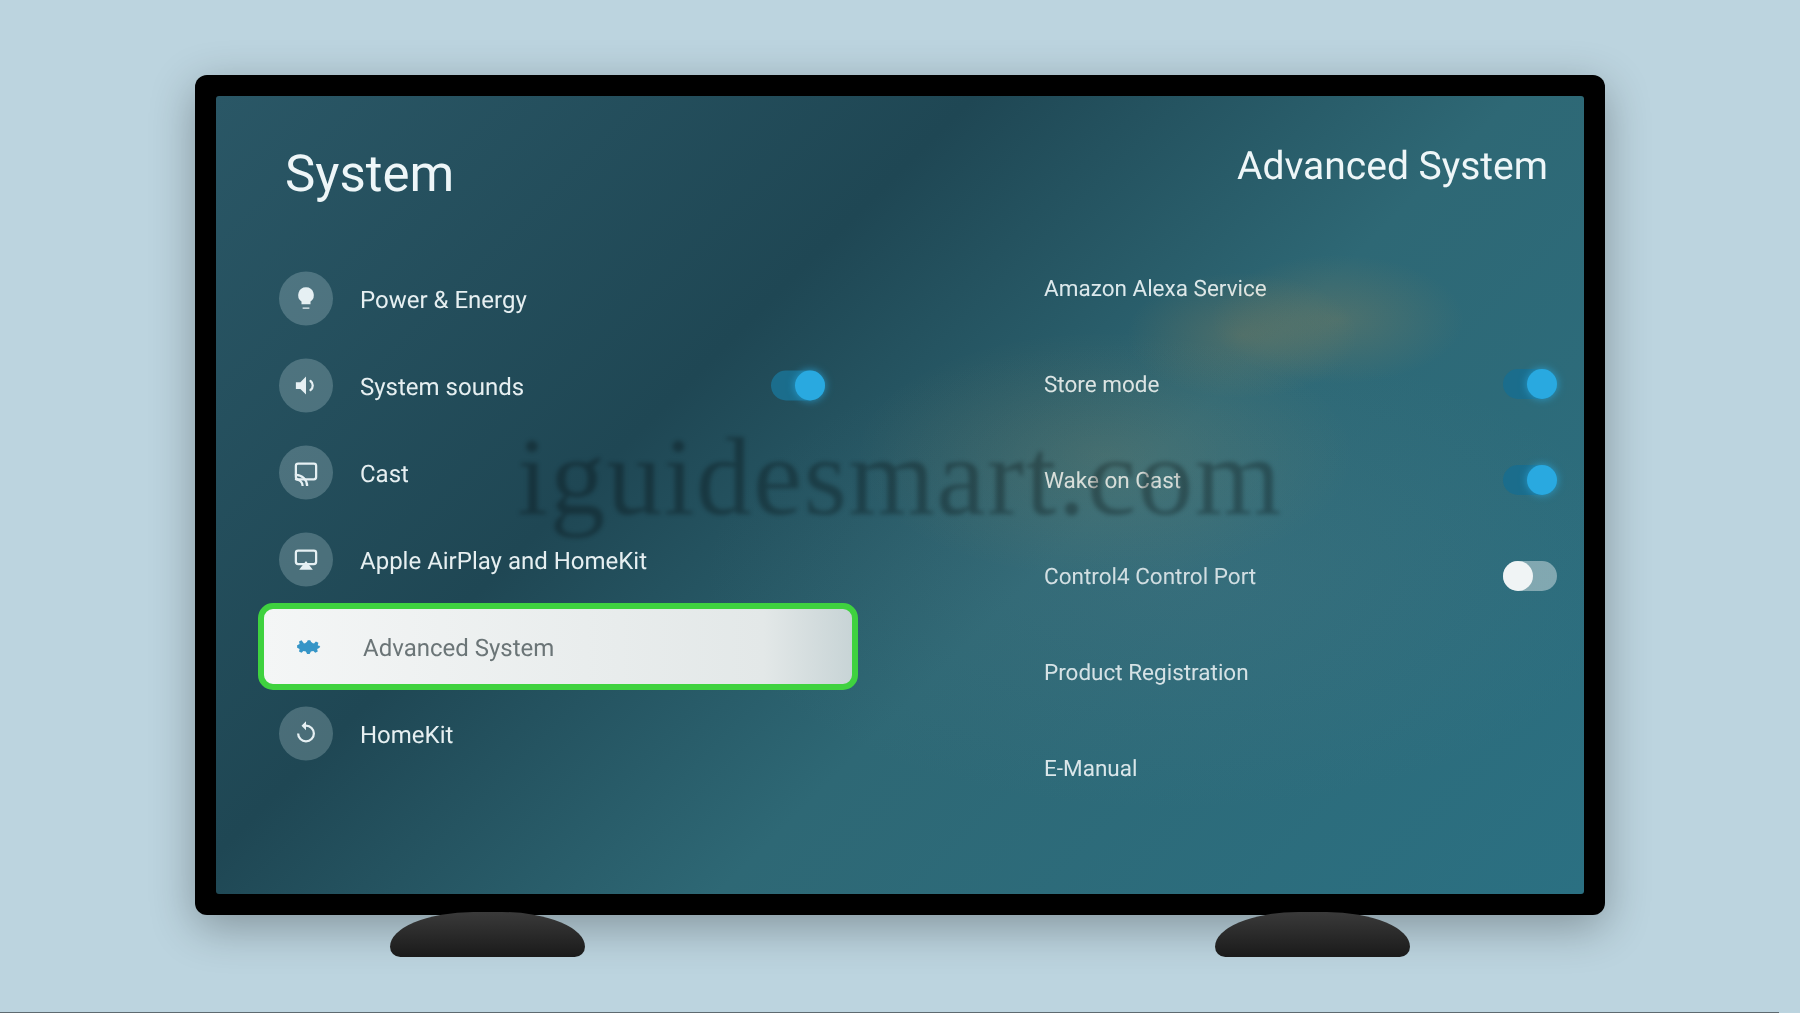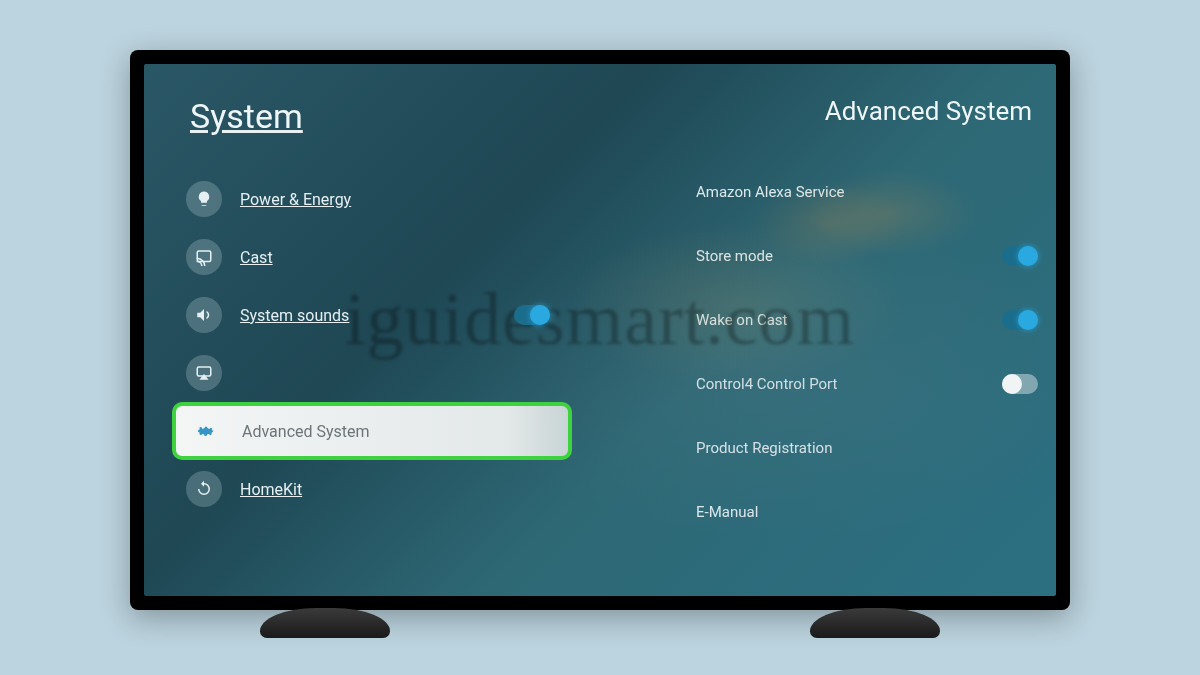--- a/index.html
+++ b/index.html
@@ -61,21 +61,20 @@
     letter-spacing: 1px;
     color: rgba(0,0,0,0.28);
     white-space: nowrap;
     font-family: Georgia, serif;
     filter: blur(1.5px);
     pointer-events:none;
   }
   .left-col {
     flex: 1;
     padding: 32px 0 0 42px;
-    text-decoration: underline;
   }
   .right-col {
     width: 360px;
     padding: 32px 24px 0 0;
   }
   .left-title {
     font-size: 34px;
     font-weight: 400;
     color: #eef6f8;
     margin-bottom: 34px;
@@ -172,46 +171,47 @@
           <div class="menu-item">
             <div class="icon-wrap">
               <svg width="18" height="18" viewBox="0 0 24 24" fill="#e6f0f3">
                 <path d="M9 21h6v-1H9v1zm3-19a7 7 0 00-4 12.7V17h8v-2.3A7 7 0 0012 2z"></path>
               </svg>
             </div>
             <div class="label">Power &amp; Energy</div>
           </div>
           <div class="menu-item">
             <div class="icon-wrap">
+              <svg width="18" height="18" viewBox="0 0 24 24" fill="#e6f0f3">
+                <path d="M3 9v6h4l5 5V4L7 9H3z"></path>
+                <path d="M16 8a5 5 0 010 8" fill="none" stroke="#e6f0f3" stroke-width="2" stroke-linecap="round"></path>
+              </svg>
+            </div>
+            <div class="label">System sounds</div>
+            <div class="menu-toggle">
+              <div class="toggle on"></div>
+            </div>
+          </div>
+          <div class="menu-item">
+            <div class="icon-wrap">
               <svg width="18" height="18" viewBox="0 0 24 24" fill="none" stroke="#e6f0f3" stroke-width="2">
                 <rect x="3" y="4" width="18" height="14" rx="2"></rect>
                 <path d="M3 18a6 6 0 016 6M3 14a10 10 0 0110 10" stroke-linecap="round"></path>
               </svg>
             </div>
             <div class="label">Cast</div>
           </div>
           <div class="menu-item">
             <div class="icon-wrap">
-              <svg width="18" height="18" viewBox="0 0 24 24" fill="#e6f0f3">
-                <path d="M3 9v6h4l5 5V4L7 9H3z"></path>
-                <path d="M16 8a5 5 0 010 8" fill="none" stroke="#e6f0f3" stroke-width="2" stroke-linecap="round"></path>
-              </svg>
-            </div>
-            <div class="label">System sounds</div>
-            <div class="menu-toggle">
-              <div class="toggle on"></div>
-            </div>
-          </div>
-          <div class="menu-item">
-            <div class="icon-wrap">
               <svg width="18" height="18" viewBox="0 0 24 24" fill="none" stroke="#e6f0f3" stroke-width="2">
                 <rect x="3" y="4" width="18" height="12" rx="2"></rect>
                 <path d="M8 20l4-5 4 5H8z" fill="#e6f0f3"></path>
               </svg>
             </div>
+            <div class="label">Apple AirPlay and HomeKit</div>
           </div>
           <div class="menu-item selected">
             <div class="icon-wrap">
               <svg width="20" height="20" viewBox="0 0 24 24" fill="#2a8fc4">
                 <path d="M12 8a4 4 0 100 8 4 4 0 000-8zm9 4l-2-1 .5-2-2-1-1.5 1.5-2-.5-1-2h-2l-1 2-2 .5L6 7l-2 1 .5 2-2 1v2l2 1-.5 2 2 1 1.5-1.5 2 .5 1 2h2l1-2 2-.5 1.5 1.5 2-1-.5-2 2-1v-2z" opacity=".95"></path>
               </svg>
             </div>
             <div class="label">Advanced System</div>
           </div>
           <div class="menu-item">

